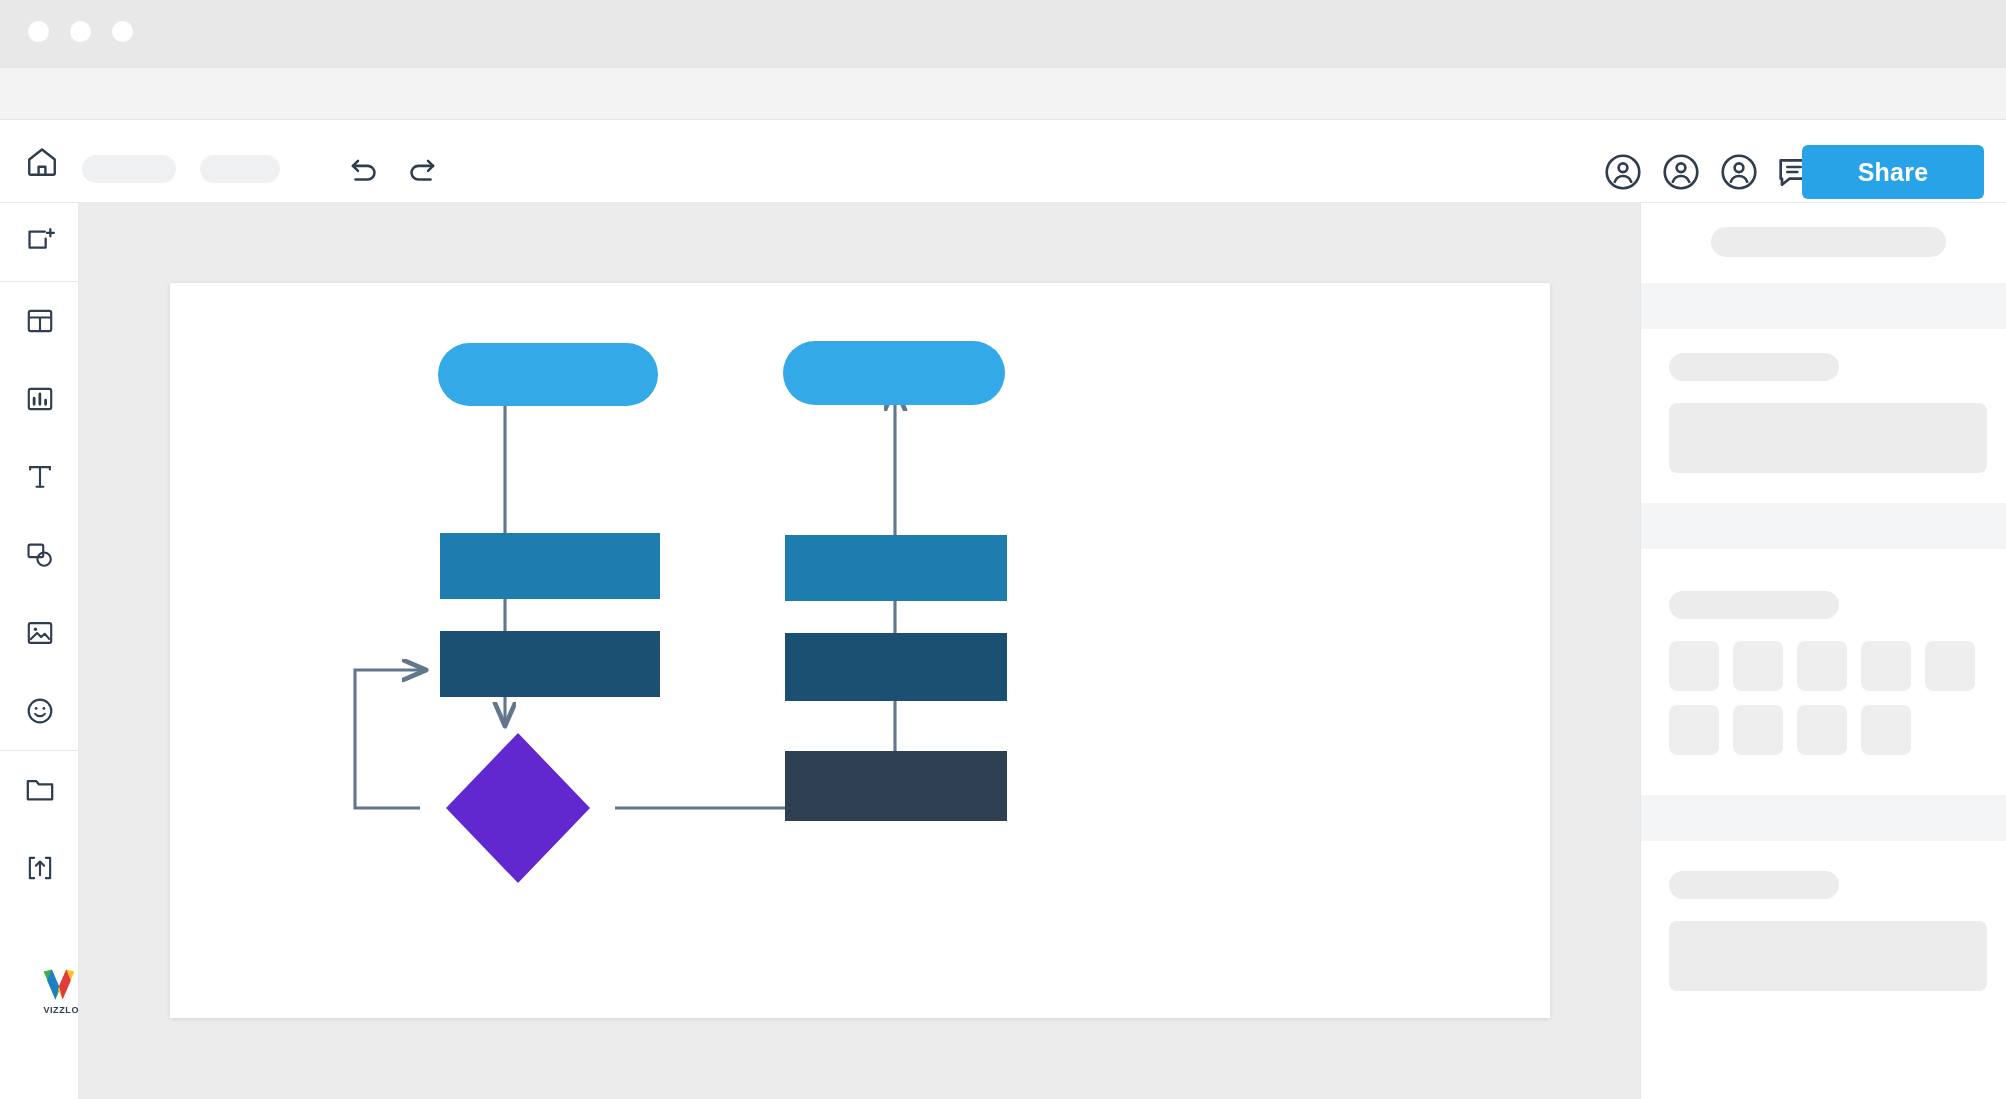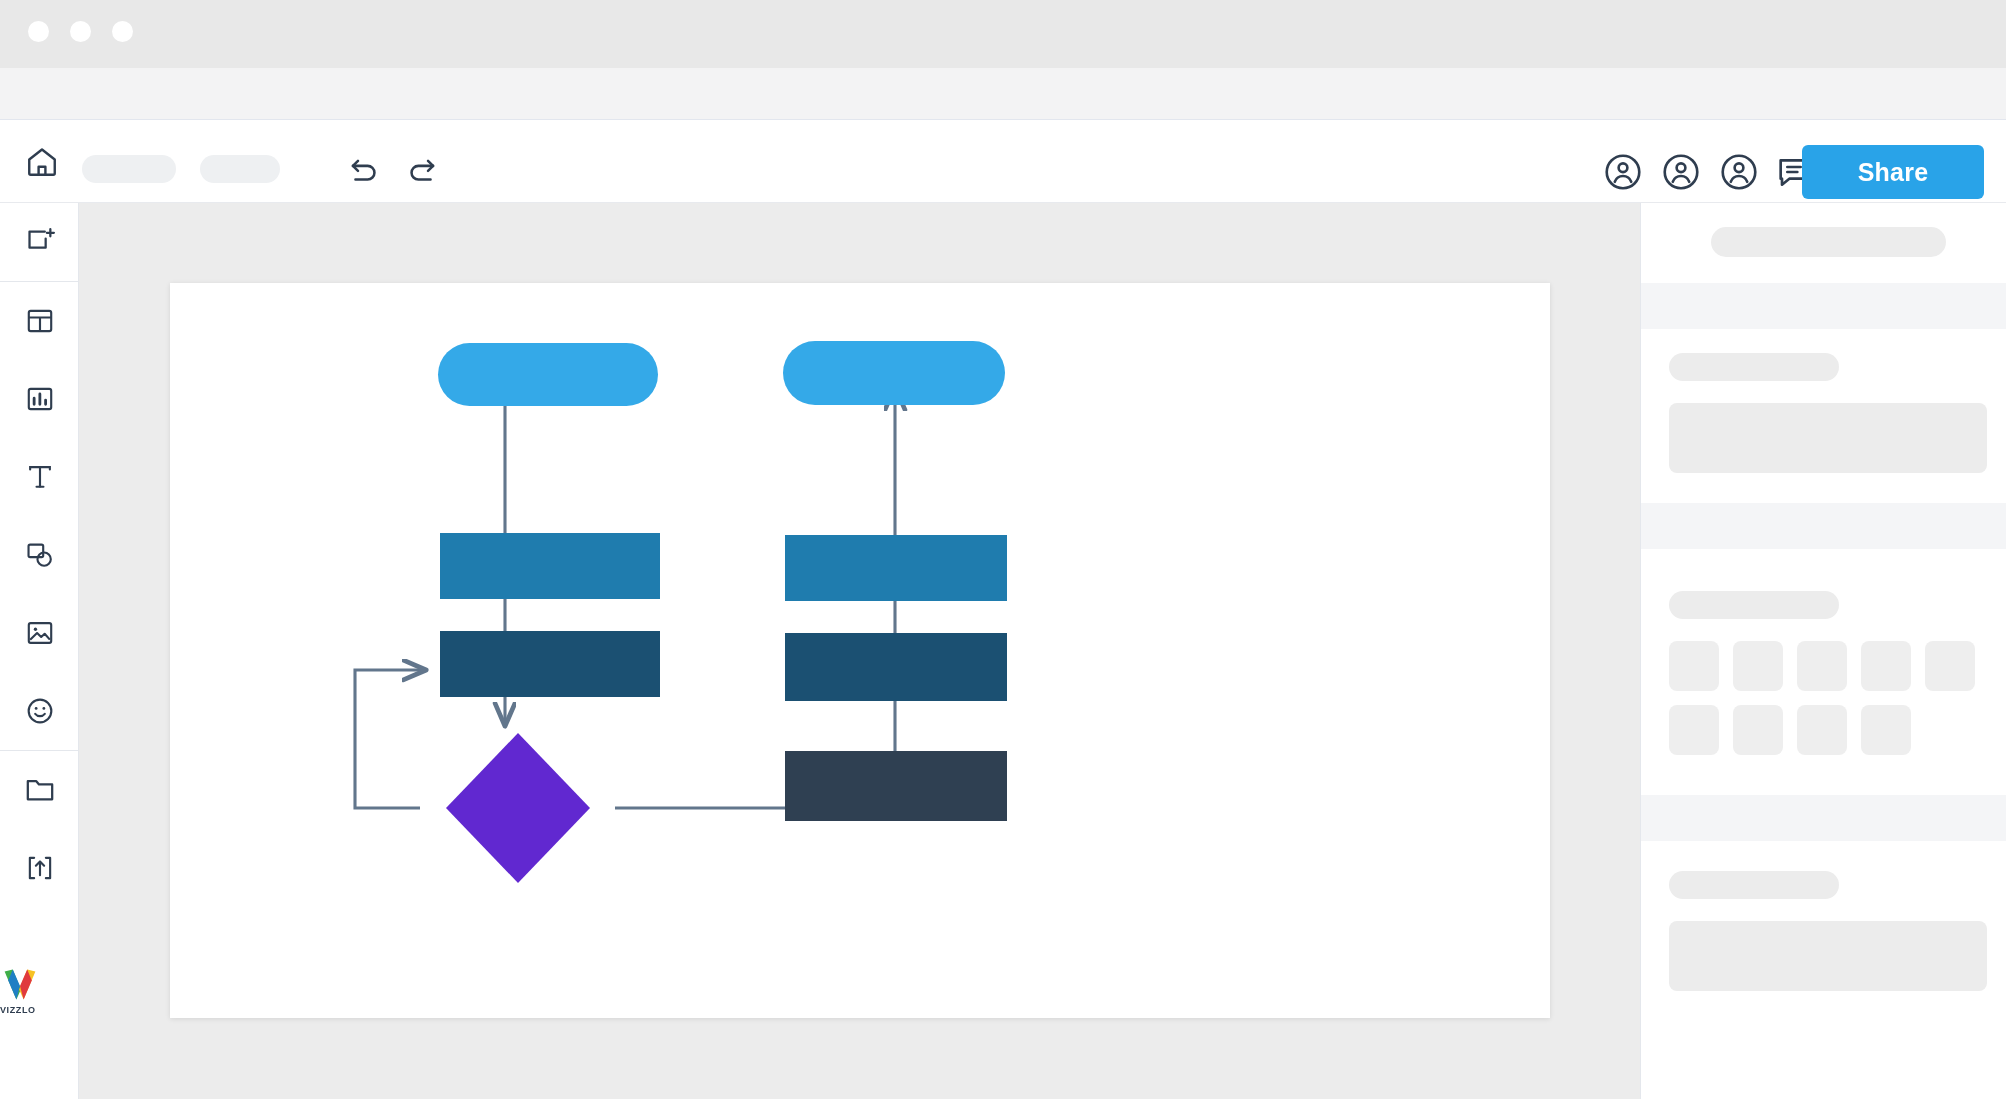--- a/index.html
+++ b/index.html
@@ -124,21 +124,21 @@
   }
   .sb-divider {
     width: 79px; height: 1px;
     background: #e4e7ec;
   }
   .sb-logo {
     position: absolute;
     bottom: 84px; left: 0;
     width: 79px;
     display: flex; flex-direction: column;
-    align-items: flex-start; gap: 1px;
+    align-items: flex-end; gap: 1px;
     cursor: pointer;
   }
   .sb-logo-word {
     font-size: 9px;
     font-weight: bold;
     letter-spacing: .6px;
     color: #2f3d4f;
   }
 
   

